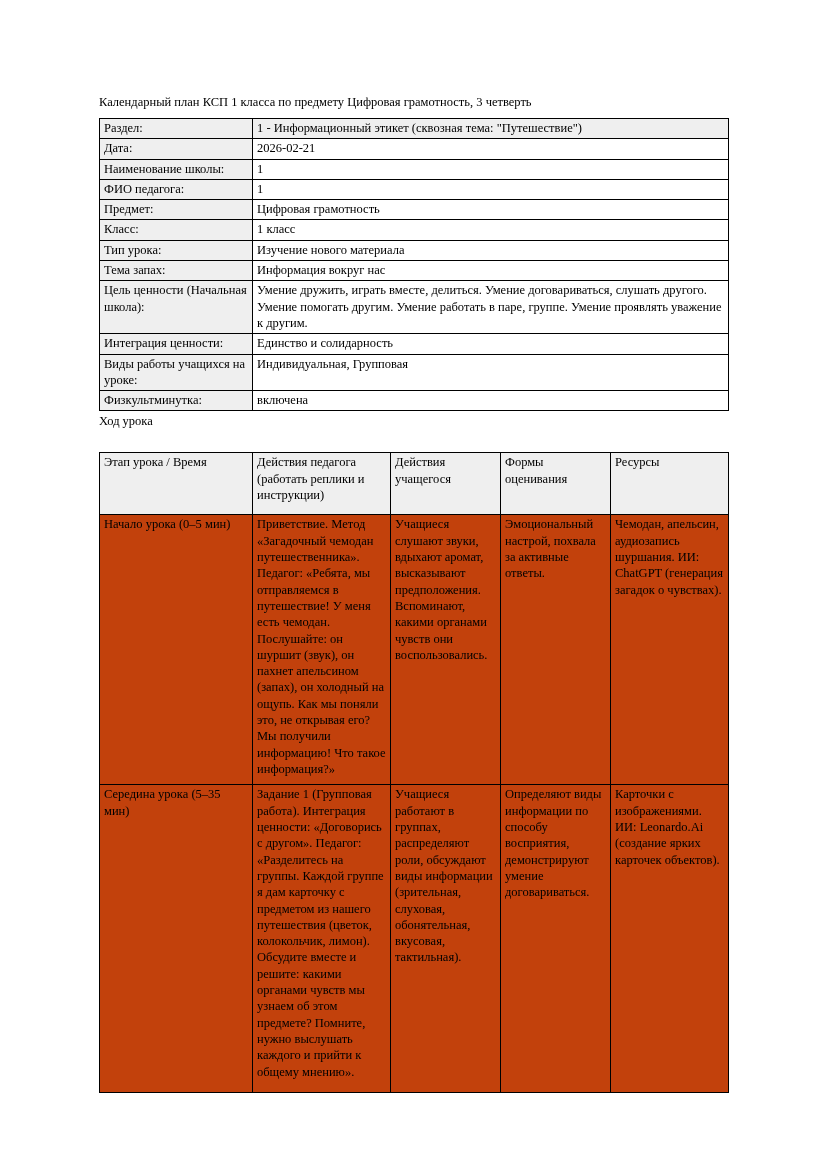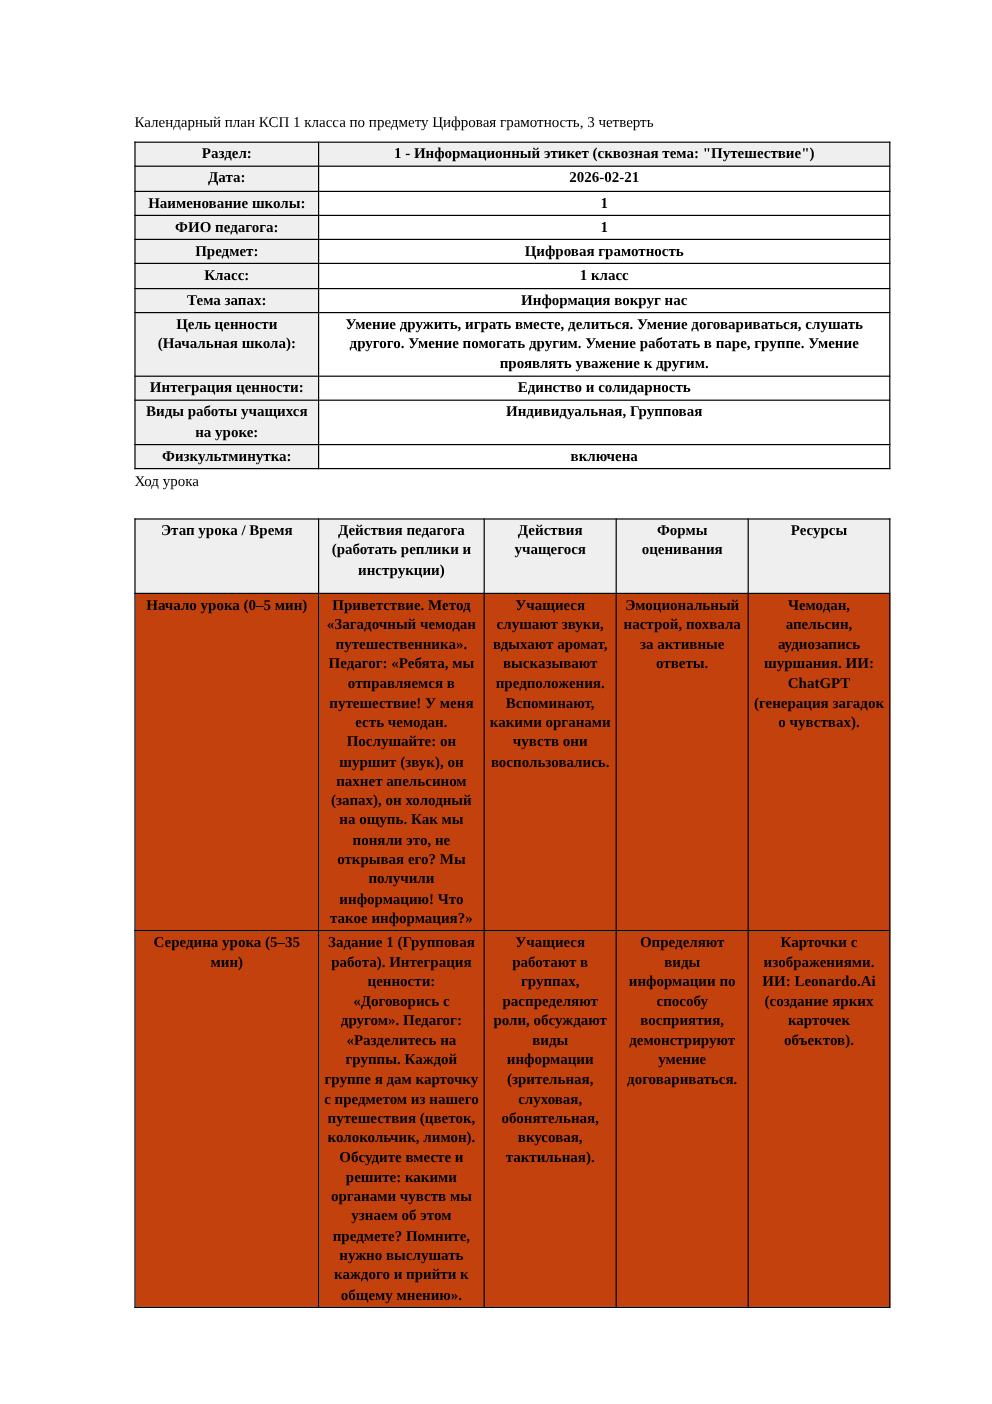--- a/index.html
+++ b/index.html
@@ -16,43 +16,43 @@
   }
   .page {
     position: relative;
     width: 827px;
     height: 1170px;
     background: #ffffff;
     box-sizing: border-box;
   }
   .content {
     position: absolute;
-    left: 112px;
+    left: 99px;
     top: 95px;
     width: 629px;
   }
   .doc-title {
     font-size: 12.5px;
     line-height: 15px;
     margin: 0 0 8px 0;
     white-space: nowrap;
     font-weight: normal;
   }
   table {
     border-collapse: collapse;
     width: 629px;
     table-layout: fixed;
     font-size: 12.5px;
   }
   table td, table th {
     border: 1px solid #000000;
     padding: 1px 4px 2px 4px;
     vertical-align: top;
-    text-align: center;
-    font-weight: bold;
+    text-align: left;
+    font-weight: normal;
     line-height: 16.3px;
     word-wrap: break-word;
     overflow-wrap: break-word;
     hyphens: none;
   }
   
   .info-table col.c-label { width: 153px; }
   .info-table col.c-value { width: 476px; }
   .info-table td.label {
     background: #efefef;
@@ -117,20 +117,24 @@
         </tr>
         <tr>
           <td class="label">Предмет:</td>
           <td class="value">Цифровая грамотность</td>
         </tr>
         <tr>
           <td class="label">Класс:</td>
           <td class="value">1 класс</td>
         </tr>
         <tr>
+          <td class="label">Тип урока:</td>
+          <td class="value">Изучение нового материала</td>
+        </tr>
+        <tr>
           <td class="label">Тема запах:</td>
           <td class="value">Информация вокруг нас</td>
         </tr>
         <tr>
           <td class="label">Цель ценности (Начальная школа):</td>
           <td class="value">Умение дружить, играть вместе, делиться. Умение договариваться, слушать другого. Умение помогать другим. Умение работать в паре, группе. Умение проявлять уважение к другим.</td>
         </tr>
         <tr>
           <td class="label">Интеграция ценности:</td>
           <td class="value">Единство и солидарность</td>

